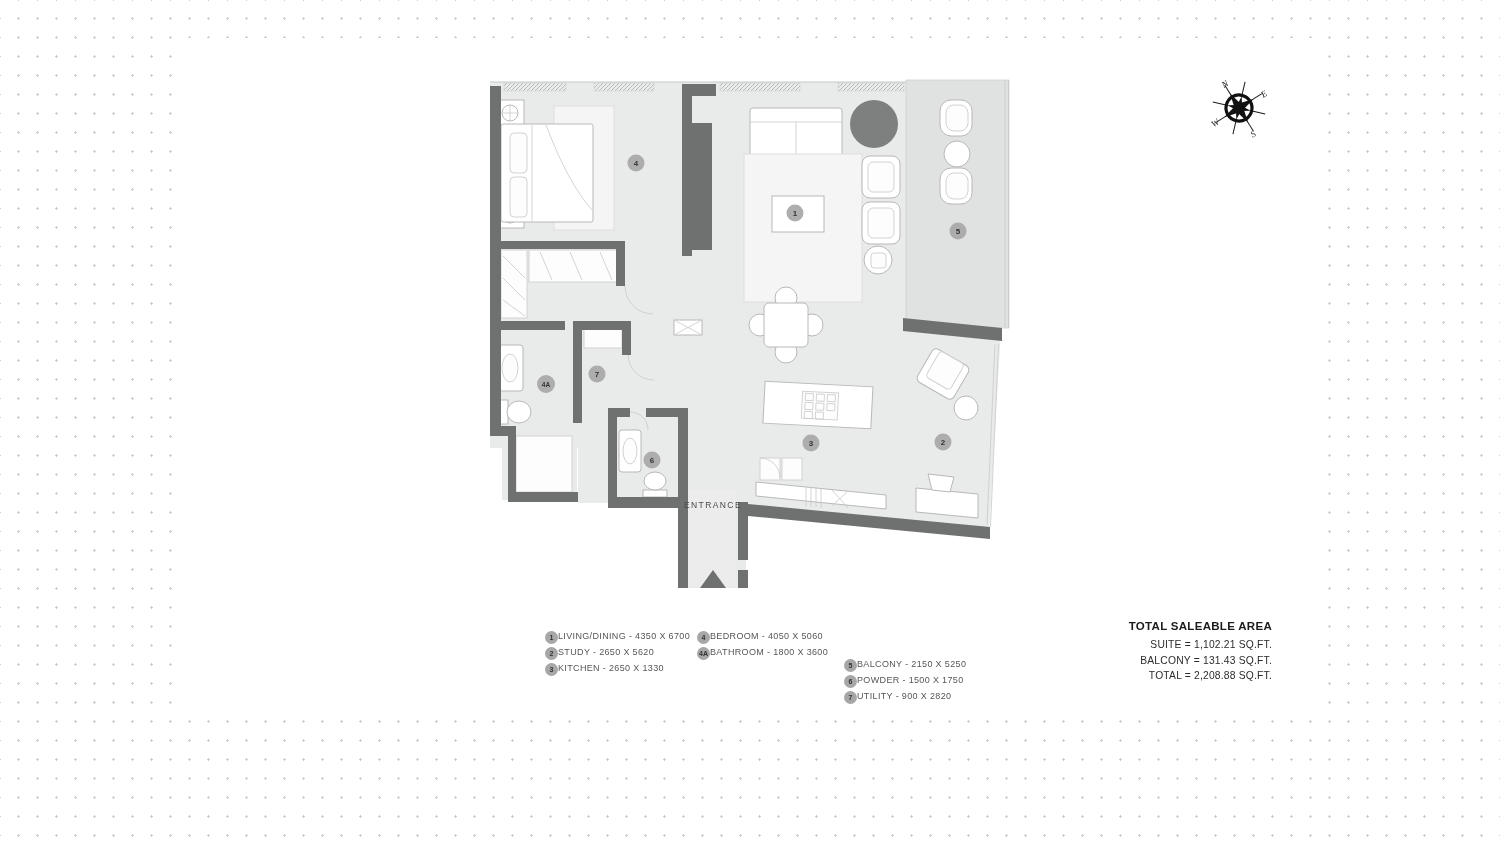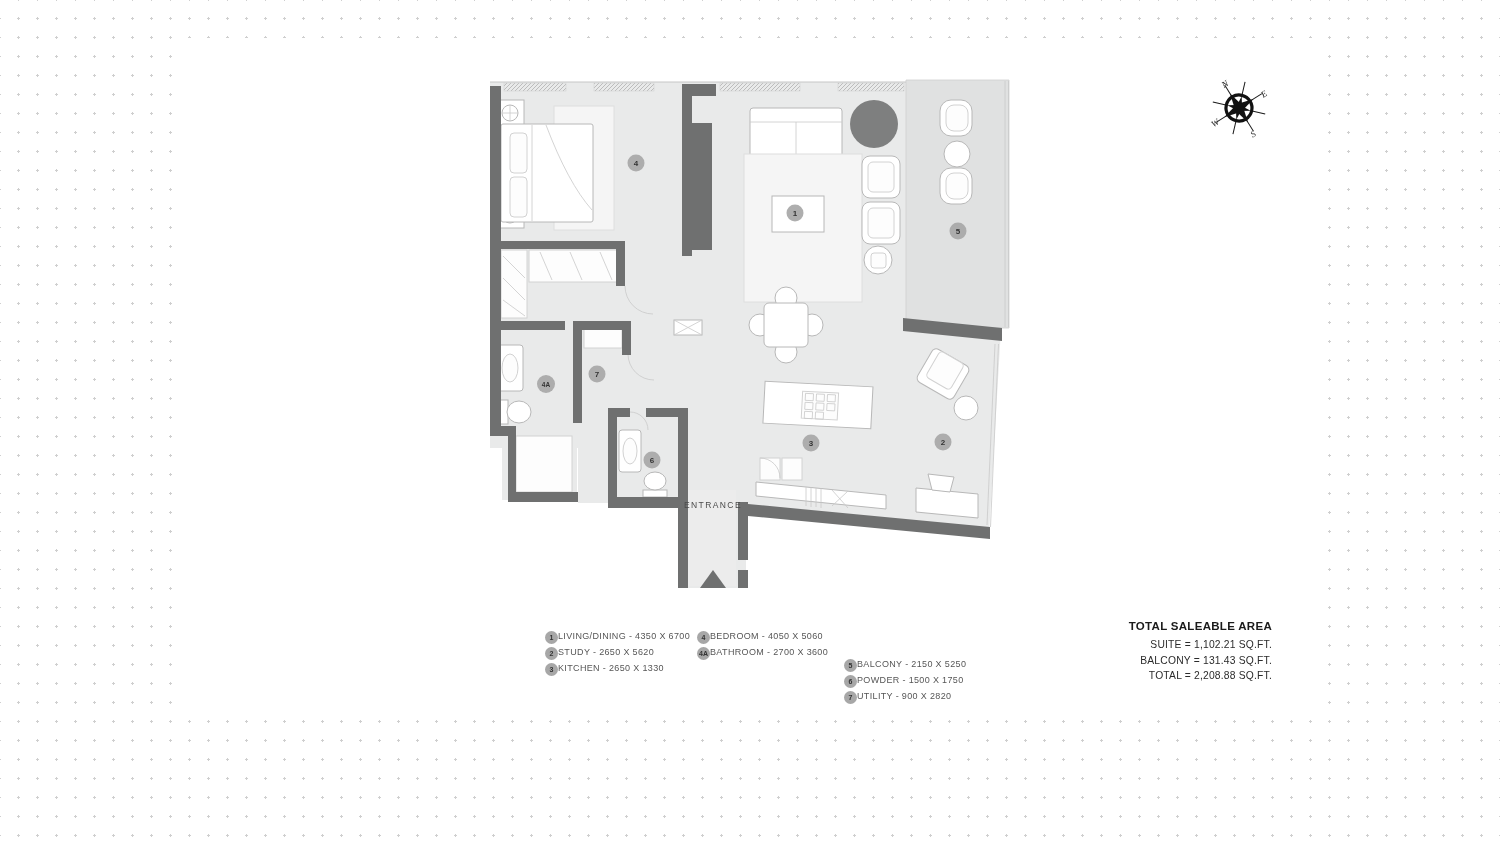--- a/index.html
+++ b/index.html
@@ -315,21 +315,21 @@
         <span class="legend-label">KITCHEN - 2650 X 1330</span>
       </div>
     </div>
     <div class="legend-col c1">
       <div class="legend-item">
         <span class="legend-marker">4</span>
         <span class="legend-label">BEDROOM - 4050 X 5060</span>
       </div>
       <div class="legend-item">
         <span class="legend-marker">4A</span>
-        <span class="legend-label">BATHROOM - 2700 X 3600</span>
+        <span class="legend-label">BATHROOM - 1800 X 3600</span>
       </div>
     </div>
     <div class="legend-col c2">
       <div class="legend-item">
         <span class="legend-marker">5</span>
         <span class="legend-label">BALCONY - 2150 X 5250</span>
       </div>
       <div class="legend-item">
         <span class="legend-marker">6</span>
         <span class="legend-label">POWDER - 1500 X 1750</span>

